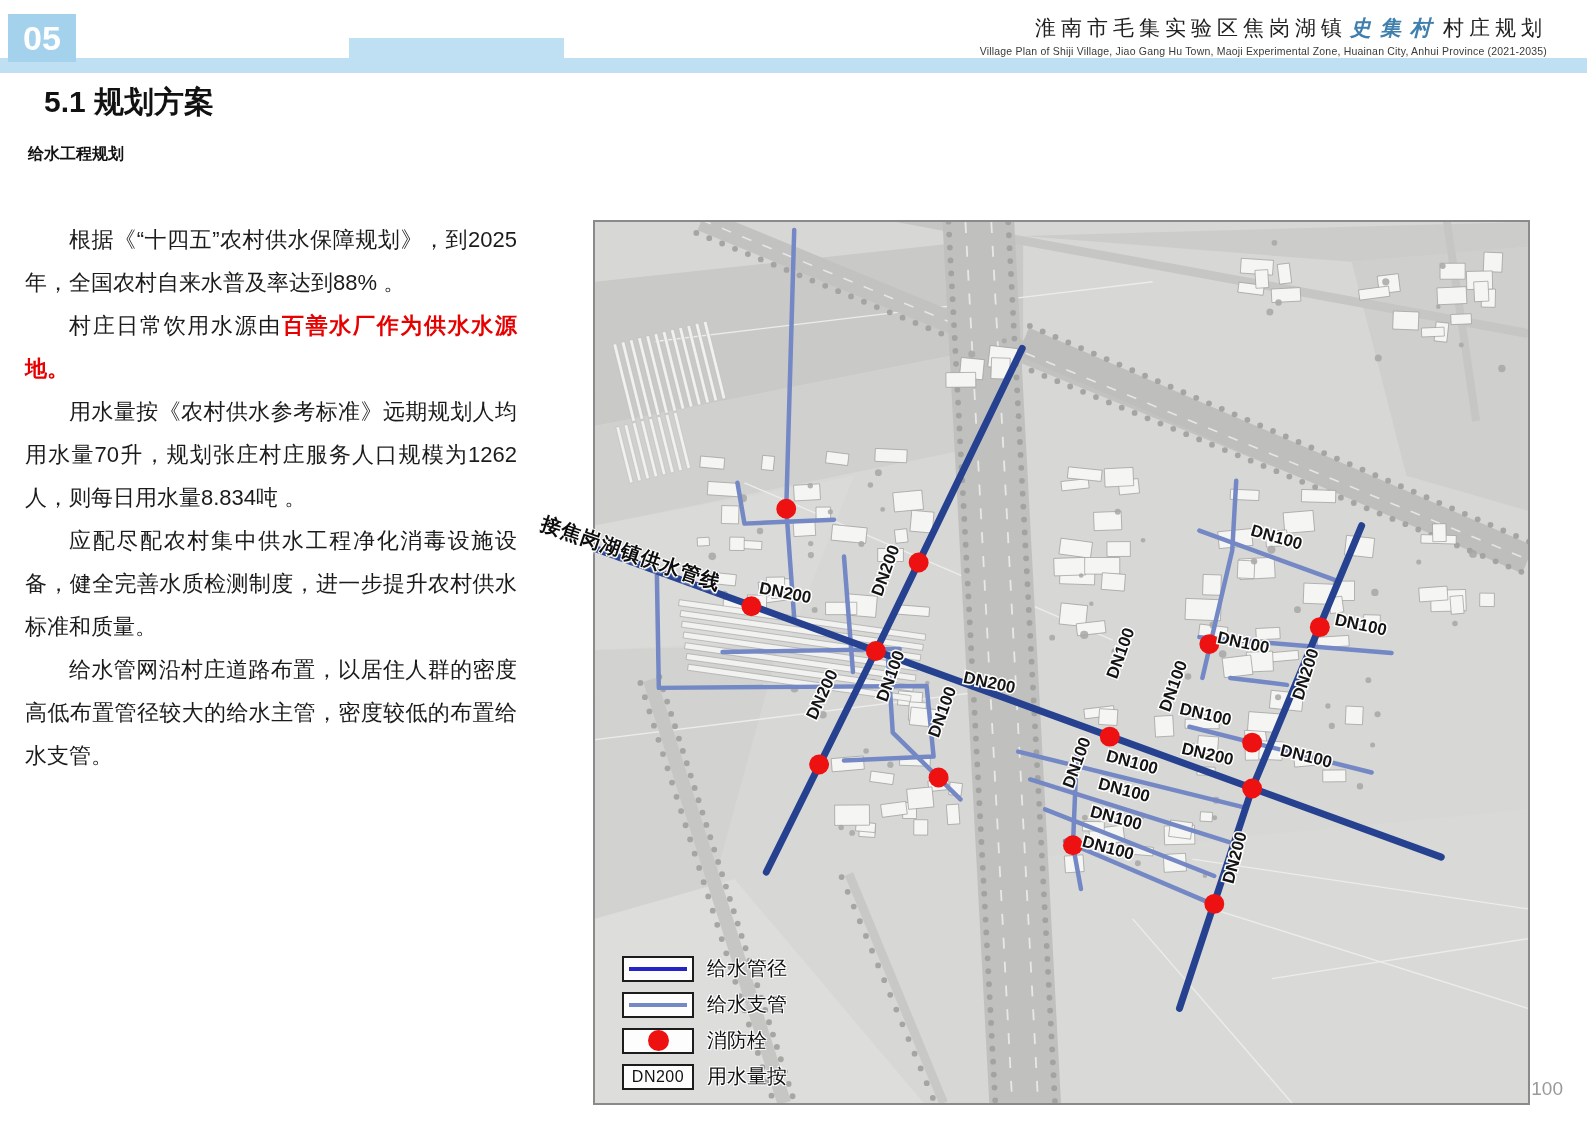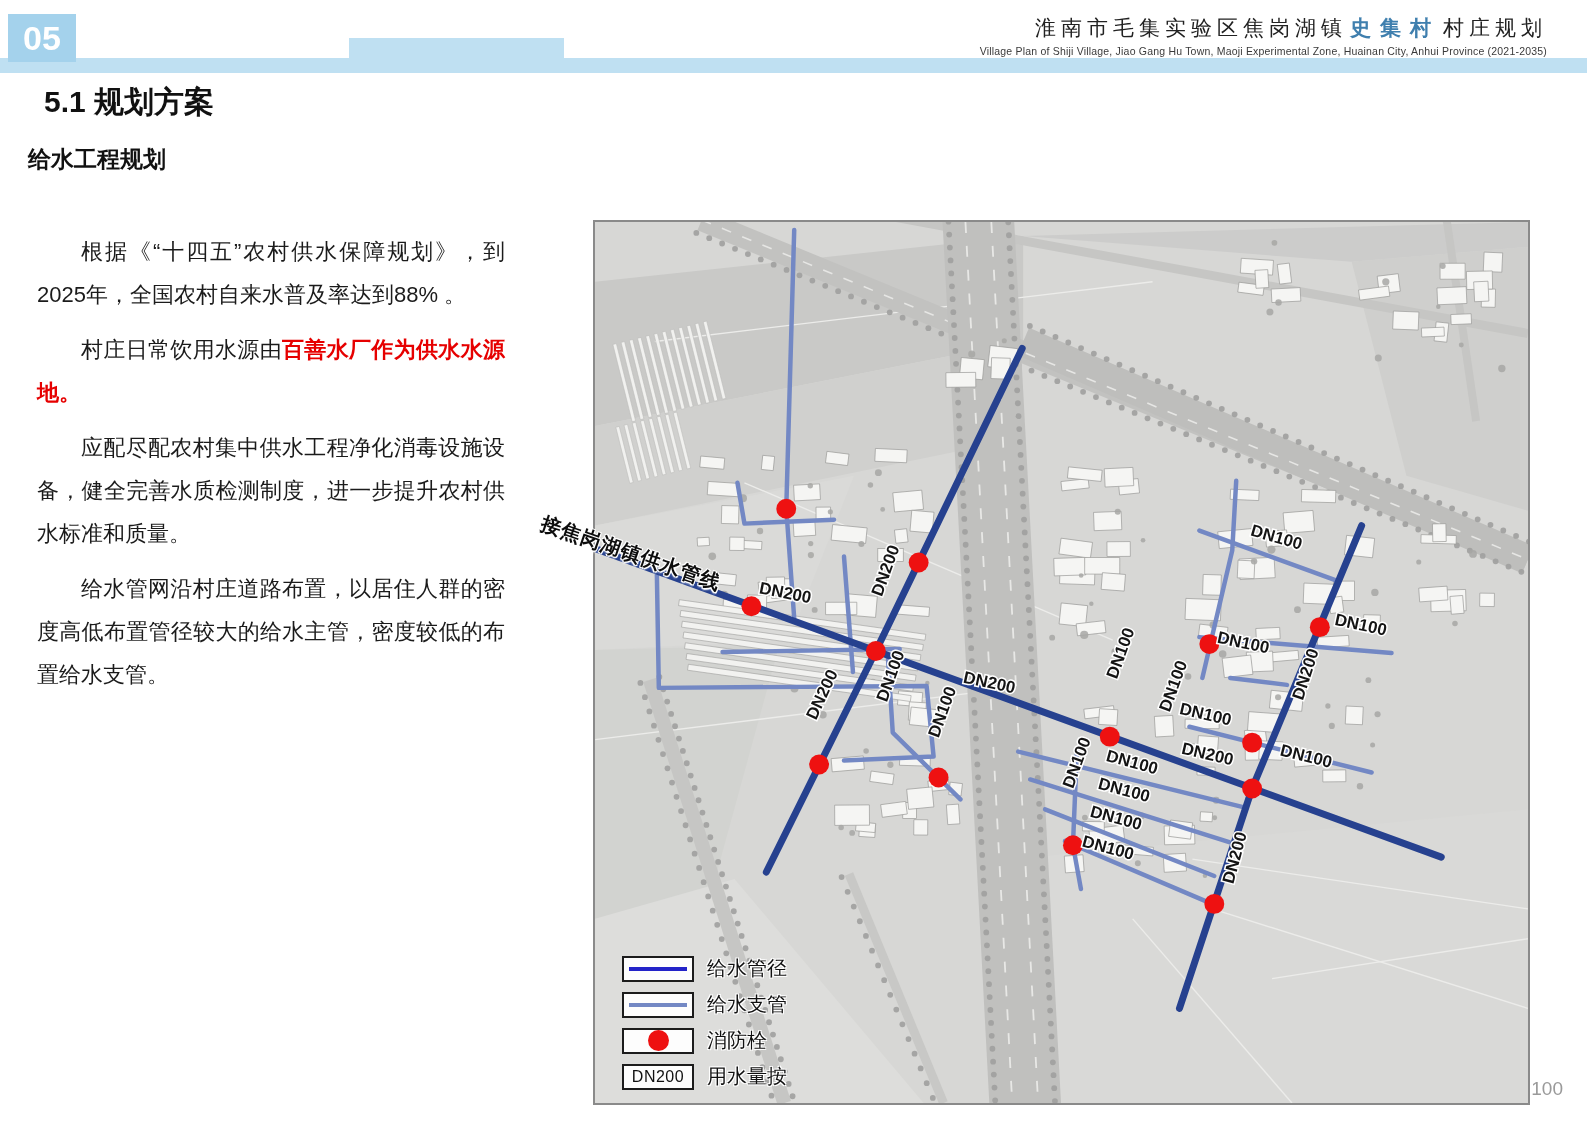--- a/index.html
+++ b/index.html
@@ -7,27 +7,27 @@
         font-family:"Liberation Sans","DejaVu Sans",sans-serif;color:#1b1b1b;}
   .hdr-strip{position:absolute;left:0;top:58px;width:1587px;height:15px;background:#bfe0f2;}
   .hdr-strip2{position:absolute;left:349px;top:38px;width:215px;height:35px;background:#bfe0f2;}
   .chapter-num{position:absolute;left:8px;top:14px;width:68px;height:48px;background:#a4d2ec;
        color:#ffffff;font-size:34px;font-weight:bold;display:flex;align-items:center;justify-content:center;}
   .chapter-bar{position:absolute;left:80px;top:22px;width:270px;height:52px;
        background:linear-gradient(90deg,#7cb8de,#5ba3d4);display:flex;align-items:center;justify-content:center;}
   .chapter-bar span{color:#ffffff;font-size:28px;font-weight:bold;letter-spacing:4px;}
   .proj{position:absolute;right:40px;top:14px;text-align:right;}
   .proj-title{font-family:"DejaVu Serif","Liberation Serif",serif;font-size:21px;color:#222;letter-spacing:5px;white-space:nowrap;}
-  .proj-title .hl{color:#3f7fae;font-weight:bold;letter-spacing:9px;margin:0 3px;}
+  .proj-title .hl{color:#3f7fae;font-weight:bold;letter-spacing:9px;margin:0 3px;font-style:italic;}
   .proj-sub{margin-top:3px;font-size:10.5px;color:#3a3a3a;letter-spacing:0.2px;}
   
   .sec-title{position:absolute;left:44px;top:82px;font-size:30px;font-weight:bold;color:#111;margin:0;text-align:center;}
-  .sub-title{position:absolute;left:28px;top:144px;font-size:23px;font-weight:bold;color:#111;margin:0;}
+  .sub-title{position:absolute;left:28px;top:144px;font-size:16px;font-weight:bold;color:#111;margin:0;}
   .body-text{position:absolute;left:25px;top:218px;width:492px;}
-  .body-text p{margin:12px;text-indent:44px;font-size:22px;line-height:43px;text-align:justify;color:#1b1b1b;}
+  .body-text p{margin:0;text-indent:44px;font-size:22px;line-height:43px;text-align:justify;color:#1b1b1b;}
   .body-text .red{color:#e60000;font-weight:bold;}
   
   .map{position:absolute;left:593px;top:220px;width:937px;height:885px;background:#d8d8d6;
        border:2px solid #8a8a8a;box-sizing:border-box;overflow:hidden;}
   .map svg{display:block;width:100%;height:100%;}
   .feed-label{position:absolute;left:546px;top:510px;transform:rotate(19deg);transform-origin:0 0;
        font-size:20px;font-weight:bold;color:#0d0d0d;letter-spacing:1px;white-space:nowrap;z-index:6;
        text-shadow:-1px -1px 0 #fff,1px -1px 0 #fff,-1px 1px 0 #fff,1px 1px 0 #fff,0 2px 2px rgba(255,255,255,.8);}
   
   .legend{position:absolute;left:27px;top:733px;z-index:5;}
@@ -56,20 +56,21 @@
     </div>
     <div class="proj-sub">Village Plan of Shiji Village, Jiao Gang Hu Town, Maoji Experimental Zone, Huainan City, Anhui Province (2021-2035)</div>
   </div>
 
   <h1 class="sec-title">5.1 规划方案</h1>
   <h2 class="sub-title">给水工程规划</h2>
 
   <div class="body-text" id="paragraphs">
       <p><span>根据《“十四五”农村供水保障规划》，到2025年，全国农村自来水普及率达到88% 。</span></p>
       <p><span>村庄日常饮用水源由</span><span class="red">百善水厂作为供水水源地。</span></p>
+      <p><span>用水量按《农村供水参考标准》远期规划人均用水量70升，规划张庄村庄服务人口规模为1262人，则每日用水量8.834吨 。</span></p>
       <p><span>应配尽配农村集中供水工程净化消毒设施设备，健全完善水质检测制度，进一步提升农村供水标准和质量。</span></p>
       <p><span>给水管网沿村庄道路布置，以居住人群的密度高低布置管径较大的给水主管，密度较低的布置给水支管。</span></p>
     </div>
 
   <div class="map">
     <svg viewBox="0 0 937 885">
       <g id="decor">
           <rect x="0" y="0" width="937" height="885" fill="#d7d7d5"></rect>
           <polygon points="0,60 430,14 430,120 0,205" fill="#c9c9c7"></polygon>
           <polygon points="0,205 430,120 390,225 0,305" fill="#d0d0ce"></polygon>

